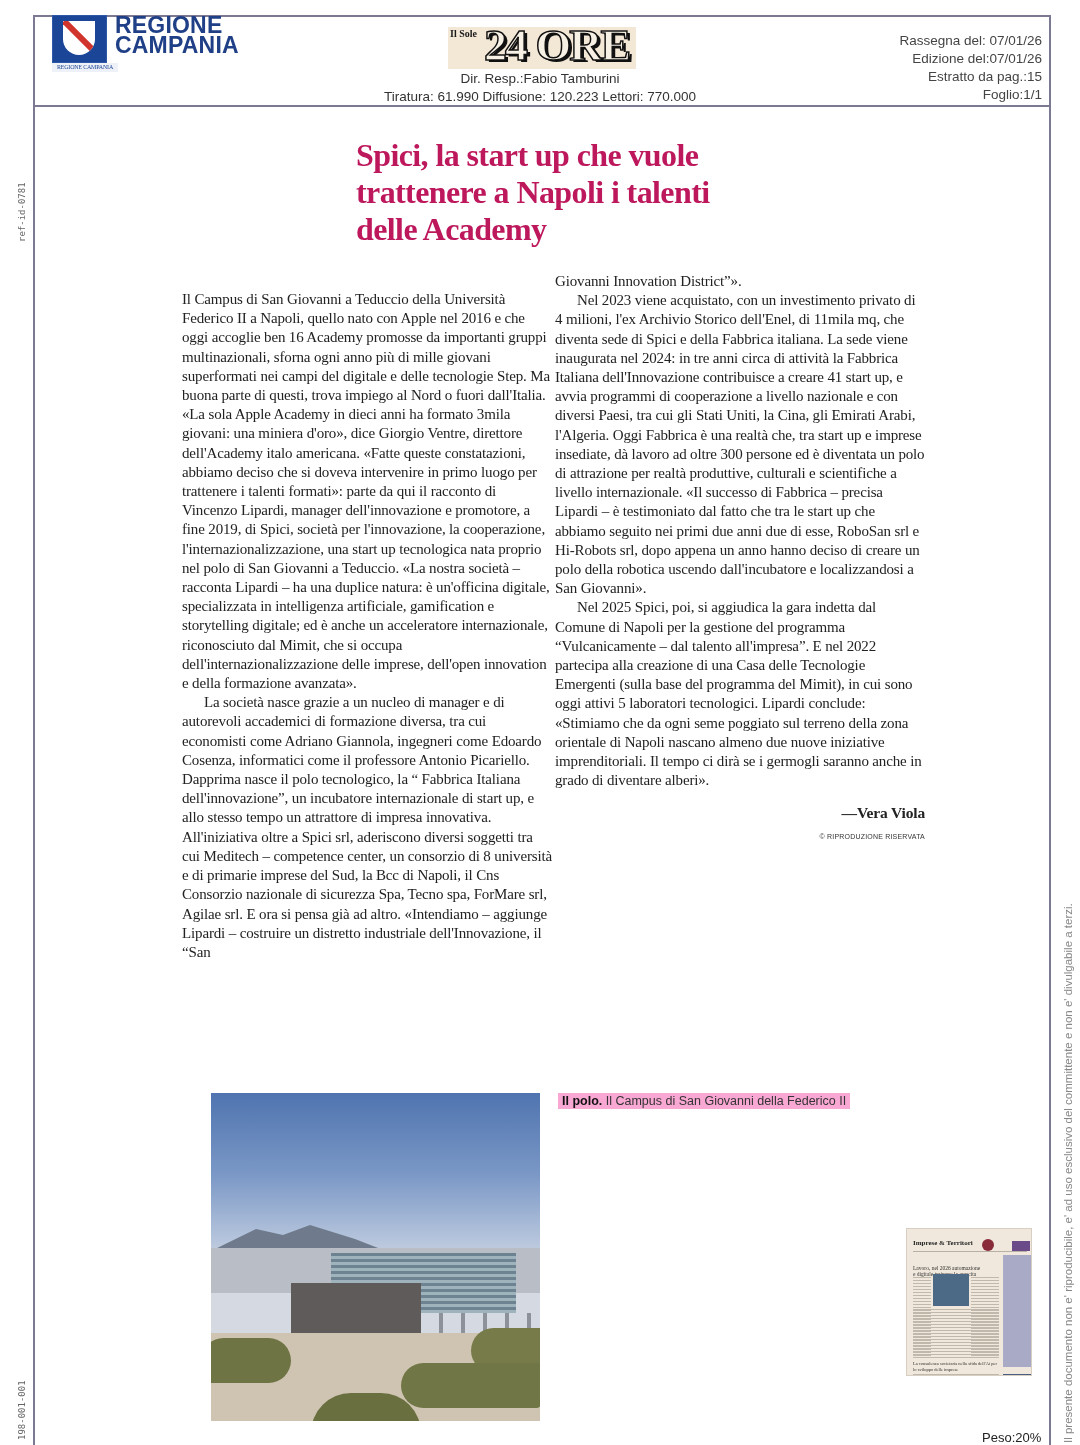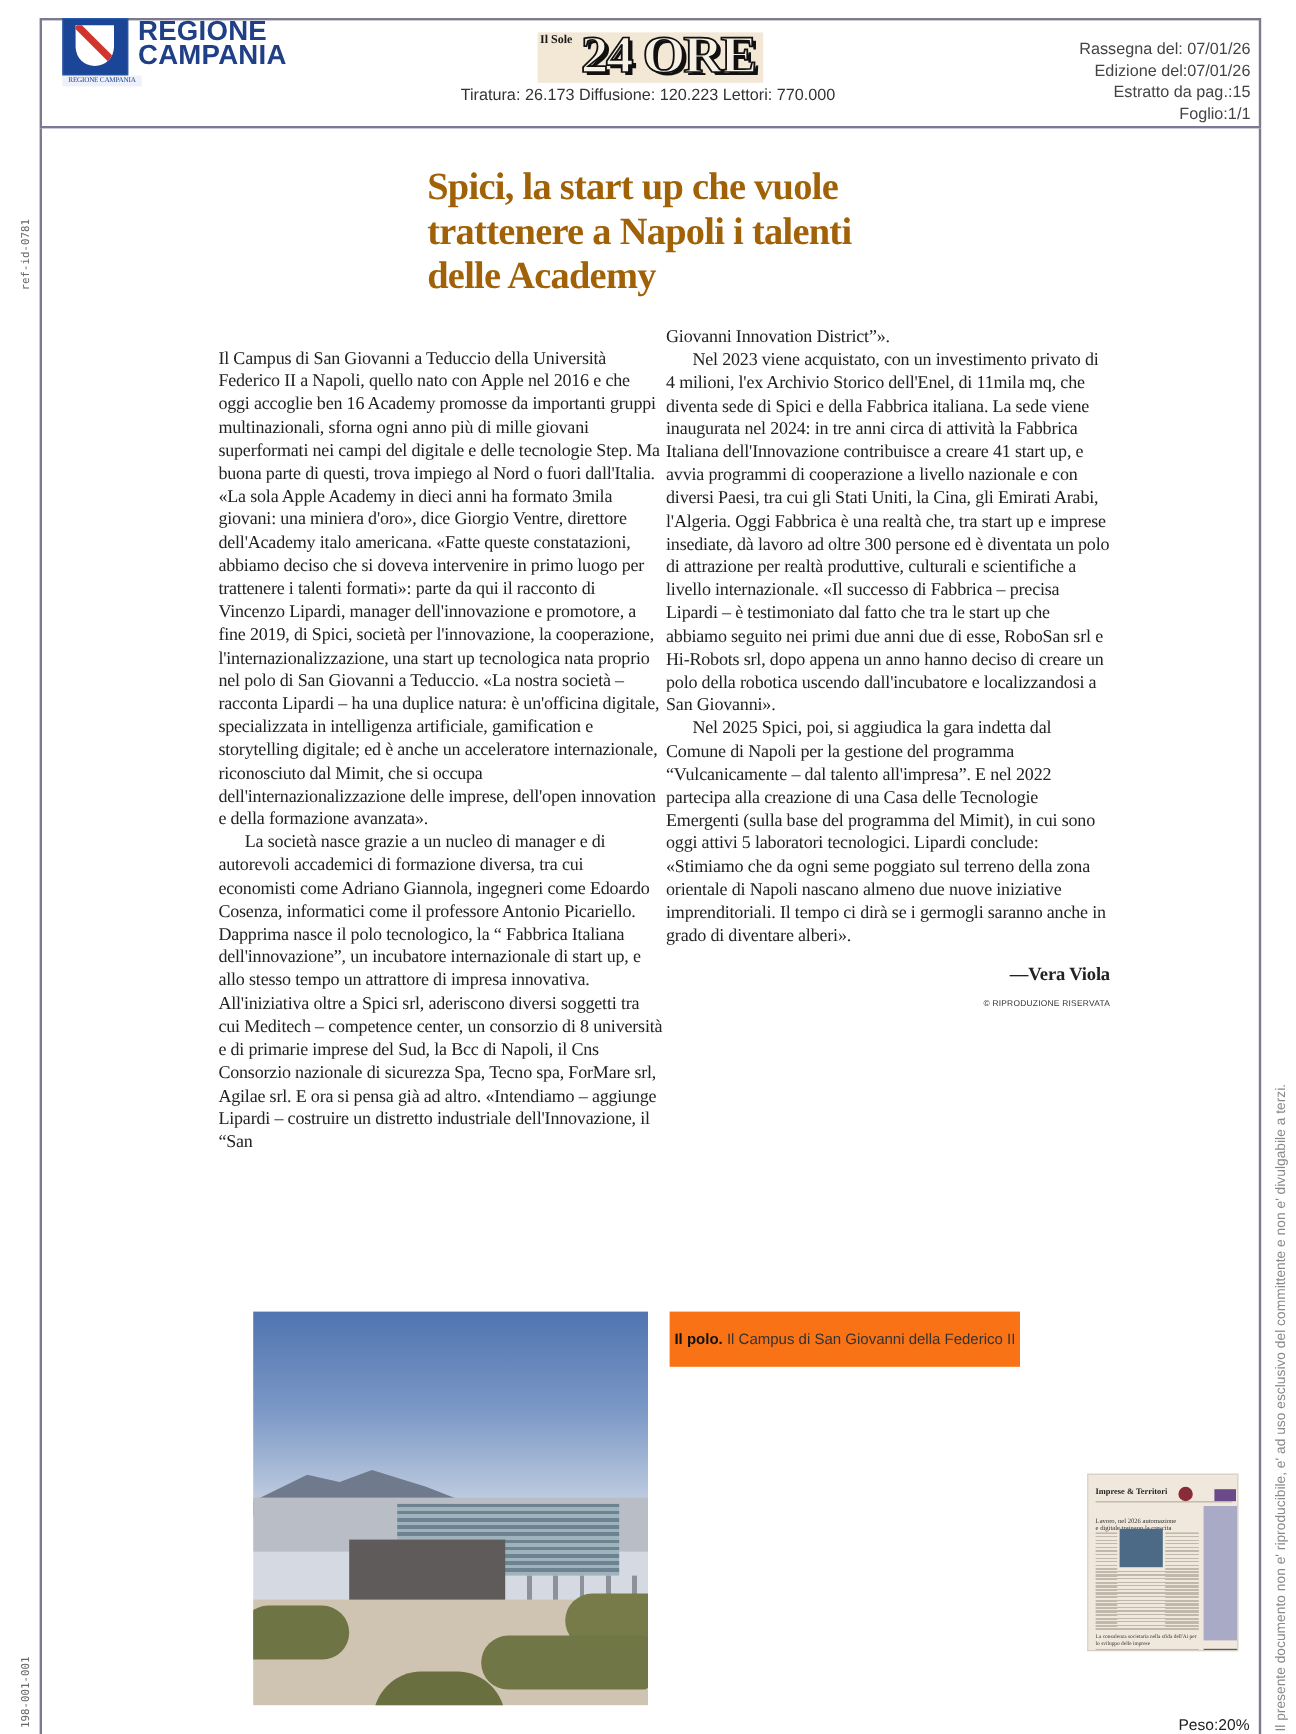--- a/index.html
+++ b/index.html
@@ -34,33 +34,33 @@
     .meta { position: absolute; right: 38px; top: 32px; text-align: right; font-family: "Liberation Sans", sans-serif;
       font-size: 13.5px; color: #444; line-height: 18px; }
 
     .side-ref { position: absolute; font-family: "DejaVu Sans Mono", monospace; font-size: 9px; color: #666;
       transform: rotate(-90deg); transform-origin: left top; white-space: nowrap; }
 
     .disclaimer { position: absolute; left: 1062px; top: 1443px; font-family: "Liberation Sans", sans-serif; font-size: 11.5px;
       color: #888; transform: rotate(-90deg); transform-origin: left top; white-space: nowrap; }
 
     .headline { position: absolute; left: 356px; top: 137px; width: 420px; font-family: "Liberation Serif", serif;
-      font-weight: bold; font-size: 32px; line-height: 37px; color: #a16207; letter-spacing: -0.6px; }
+      font-weight: bold; font-size: 32px; line-height: 37px; color: #be185d; letter-spacing: -0.6px; }
 
     .col { position: absolute; font-family: "Liberation Serif", serif; font-size: 15px; line-height: 19.2px; color: #222;
       letter-spacing: -0.15px; }
     .col p { text-align: left; }
     .col p.indent { text-indent: 22px; }
     .col1 { left: 142px; top: 290px; width: 370px; margin-left: 40px; }
     .col2 { left: 555px; top: 272px; width: 370px; }
 
     .byline { text-align: right; font-weight: bold; font-size: 15.5px; margin-top: 13px; }
     .copyright { text-align: right; font-family: "Liberation Sans", sans-serif; font-size: 7px; color: #333; margin-top: 4px; letter-spacing: 0.2px; }
 
-    .caption { position: absolute; left: 558px; top: 1093px; background: #f97316; padding: 16px 4px;
+    .caption { position: absolute; left: 558px; top: 1093px; background: #f9a8d4; padding: 1px 4px;
       font-family: "Liberation Sans", sans-serif; font-size: 12.5px; color: #333; }
     .caption b { font-weight: bold; color: #111; }
 
     .photo { position: absolute; left: 211px; top: 1093px; width: 329px; height: 328px; overflow: hidden;
       background: linear-gradient(180deg, #4f74b0 0%, #7b98c6 25%, #b6c5dc 45%, #d5dae2 55%); }
     .photo .mountain { position: absolute; left: 0; top: 130px; width: 180px; height: 40px;
       background: #6f7b8d; clip-path: polygon(0 70%, 25% 15%, 40% 30%, 55% 5%, 80% 40%, 100% 75%, 100% 100%, 0 100%); }
     .photo .bldg-bg { position: absolute; left: 0; top: 155px; width: 329px; height: 45px; background: #b9bec6; }
     .photo .bldg-glass { position: absolute; left: 120px; top: 160px; width: 185px; height: 60px;
       background: repeating-linear-gradient(180deg, #6d8391 0 3px, #9fb3bd 3px 6px); }
@@ -102,21 +102,22 @@
     <div>CAMPANIA</div>
   </div>
   <div class="rc-sub">REGIONE CAMPANIA</div>
 </div>
 
 <div class="sole-logo">
   <span class="sole-small">Il Sole</span>
   <span class="sole-big">24 ORE</span>
 </div>
 <div class="sole-info">
-  <div>Tiratura: 26.173 Diffusione: 120.223 Lettori: 770.000</div>
+  <div>Dir. Resp.:Fabio Tamburini</div>
+  <div>Tiratura: 61.990 Diffusione: 120.223 Lettori: 770.000</div>
 </div>
 
 <div class="meta">
   <div>Rassegna del: 07/01/26</div>
   <div>Edizione del:07/01/26</div>
   <div>Estratto da pag.:15</div>
   <div>Foglio:1/1</div>
 </div>
 
 <div class="side-ref" style="left:17px; top:242px;">ref-id-0781</div>

